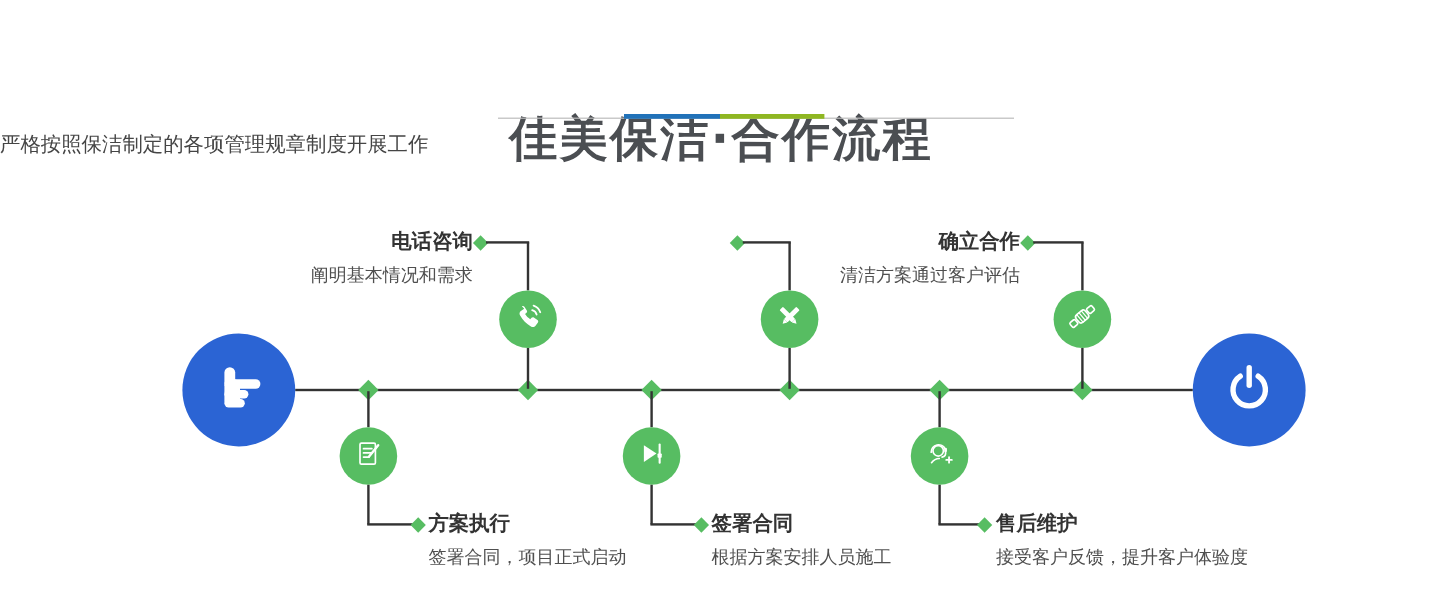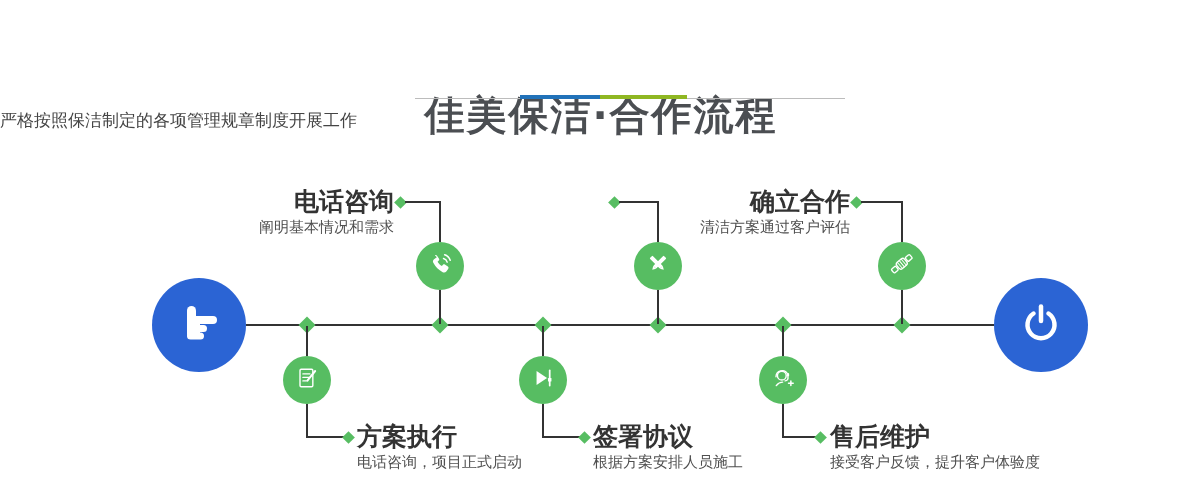--- a/index.html
+++ b/index.html
@@ -23,22 +23,22 @@
   .big-right{left:994px;top:278px;}
   .node{position:absolute;width:48px;height:48px;border-radius:50%;background:#57bd62;
         display:flex;align-items:center;justify-content:center;}
   .wire{position:absolute;background:#333;}
   .vwire{width:2px;}
   .hwire{height:2px;}
   .dm{position:absolute;background:#57bd62;transform:rotate(45deg);}
   .dm-line{width:12px;height:12px;}
   .dm-label{width:9px;height:9px;}
   .lbl{position:absolute;white-space:nowrap;}
-  .lbl .t{font-size:25px;font-weight:bold;color:#333333;line-height:22px;}
-  .lbl .d{font-size:15px;color:#4f4f4f;margin-top:7px;line-height:18px;font-family:Liberation Mono, monospace;}
+  .lbl .t{font-size:17px;font-weight:bold;color:#333333;line-height:22px;}
+  .lbl .d{font-size:15px;color:#4f4f4f;margin-top:7px;line-height:18px;}
   .lbl.top{text-align:right;}
   .lbl.bottom{text-align:left;}
 
   
   .n-a{left:283px;top:356px}.n-b{left:416px;top:242px}.n-c{left:519px;top:356px}
   .n-d{left:634px;top:242px}.n-e{left:759px;top:356px}.n-f{left:878px;top:242px}
 </style>
 </head>
 <body>
 
@@ -88,21 +88,21 @@
         <path d="M17 17h12M17 23h12M17 29h8"></path>
         <path d="M25 28 L38 12" stroke-width="3.4"></path>
       </svg>
     </span>
   </div>
   <div class="wire vwire" style="left:306px;top:404px;height:33px"></div>
   <div class="wire hwire" style="left:306px;top:436px;width:38px"></div>
   <div class="dm dm-label" style="left:344px;top:433px"></div>
   <div class="lbl bottom" style="left:357px;top:426px">
     <div class="t">方案执行</div>
-    <div class="d">电话咨询，项目正式启动</div>
+    <div class="d">签署合同，项目正式启动</div>
   </div>
 
   <div class="lbl top" style="right:808px;top:191px">
     <div class="t">电话咨询</div>
     <div class="d">阐明基本情况和需求</div>
   </div>
   <div class="dm dm-label" style="left:396px;top:198px"></div>
   <div class="wire hwire" style="left:405px;top:201px;width:36px"></div>
   <div class="wire vwire" style="left:439px;top:202px;height:40px"></div>
   <div class="node n-b">
@@ -123,21 +123,21 @@
         <polygon points="13,12 13,36 31,24"></polygon>
         <line x1="35.5" y1="11" x2="35.5" y2="37" stroke="#fff" stroke-width="3" stroke-linecap="round"></line>
         <rect x="32.5" y="24" width="6" height="6" rx="1"></rect>
       </svg>
     </span>
   </div>
   <div class="wire vwire" style="left:542px;top:404px;height:33px"></div>
   <div class="wire hwire" style="left:542px;top:436px;width:38px"></div>
   <div class="dm dm-label" style="left:580px;top:433px"></div>
   <div class="lbl bottom" style="left:593px;top:426px">
-    <div class="t">签署协议</div>
+    <div class="t">签署合同</div>
     <div class="d">根据方案安排人员施工</div>
   </div>
 
   <div class="dm dm-label" style="left:610px;top:198px"></div>
   <div class="wire hwire" style="left:619px;top:201px;width:40px"></div>
   <div class="wire vwire" style="left:657px;top:202px;height:40px"></div>
   <div class="node n-d">
     <span>
       <svg width="28" height="28" viewBox="0 0 48 48" fill="#fff">
         <g transform="rotate(45 24 24)">

